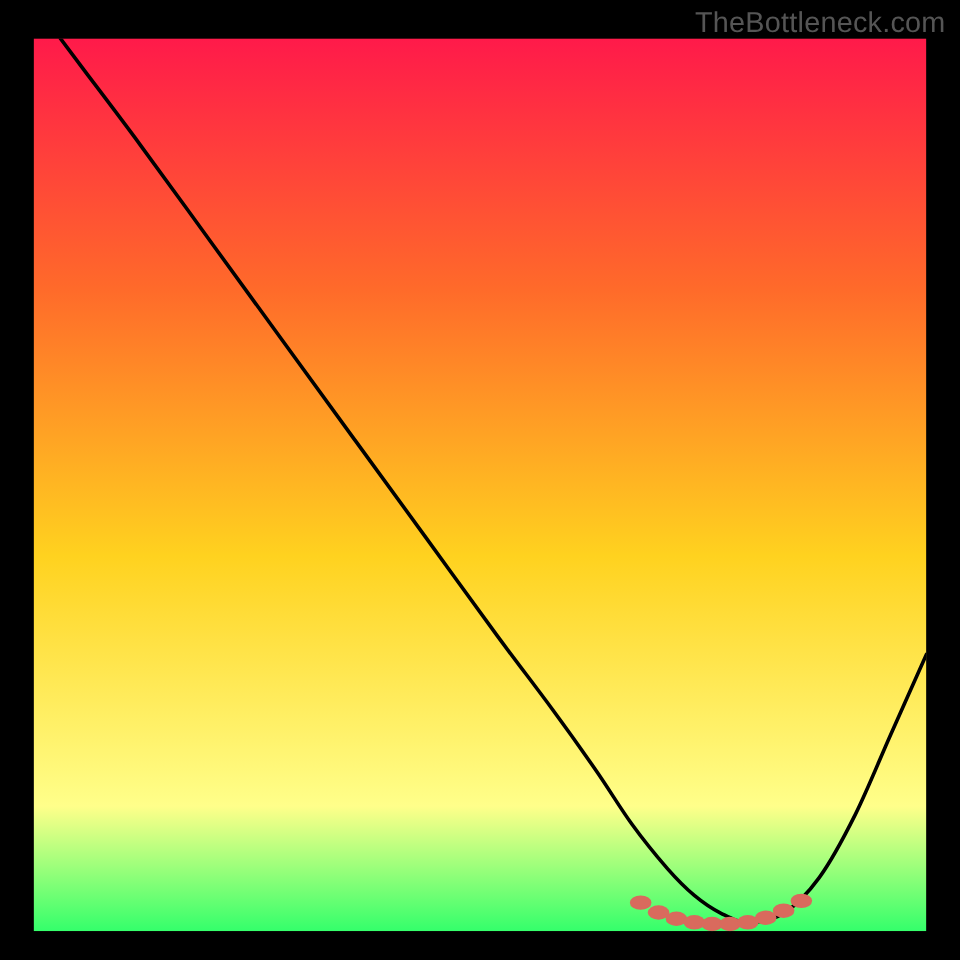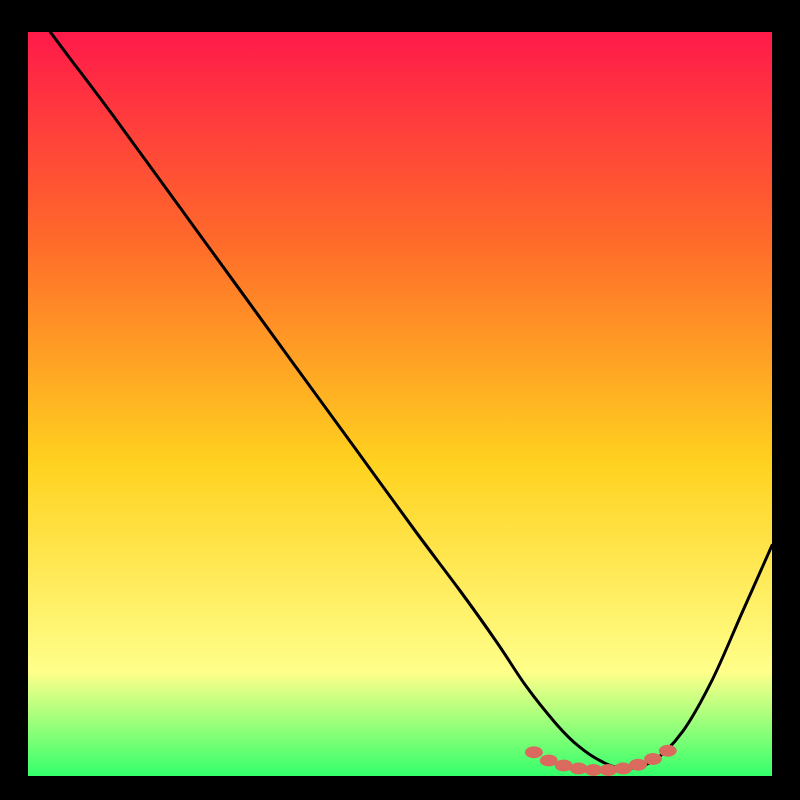--- a/index.html
+++ b/index.html
@@ -36,20 +36,21 @@
   .plot-area svg {
     display: block;
     width: 100%;
     height: 100%;
   }
 </style>
 </head>
 <body>
 
 <div class="frame">
+  <div class="watermark">TheBottleneck.com</div>
 
   <div class="plot-area">
     <svg viewBox="0 0 744 744" preserveAspectRatio="none">
       <defs>
         <linearGradient id="bg-grad" x1="0" y1="0" x2="0" y2="1">
           <stop id="g0" offset="0%" stop-color="#ff1a4a"></stop>
           <stop id="g1" offset="28%" stop-color="#ff6a2a"></stop>
           <stop id="g2" offset="58%" stop-color="#ffd21f"></stop>
           <stop id="g3" offset="86%" stop-color="#ffff8a"></stop>
           <stop id="g4" offset="100%" stop-color="#34ff6b"></stop>

